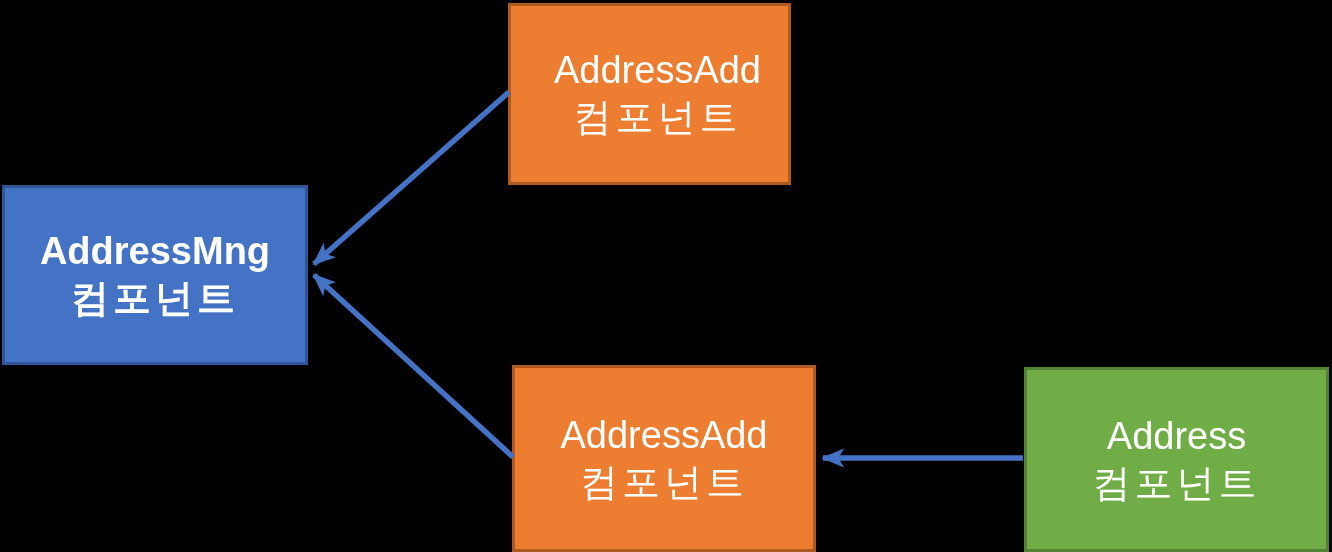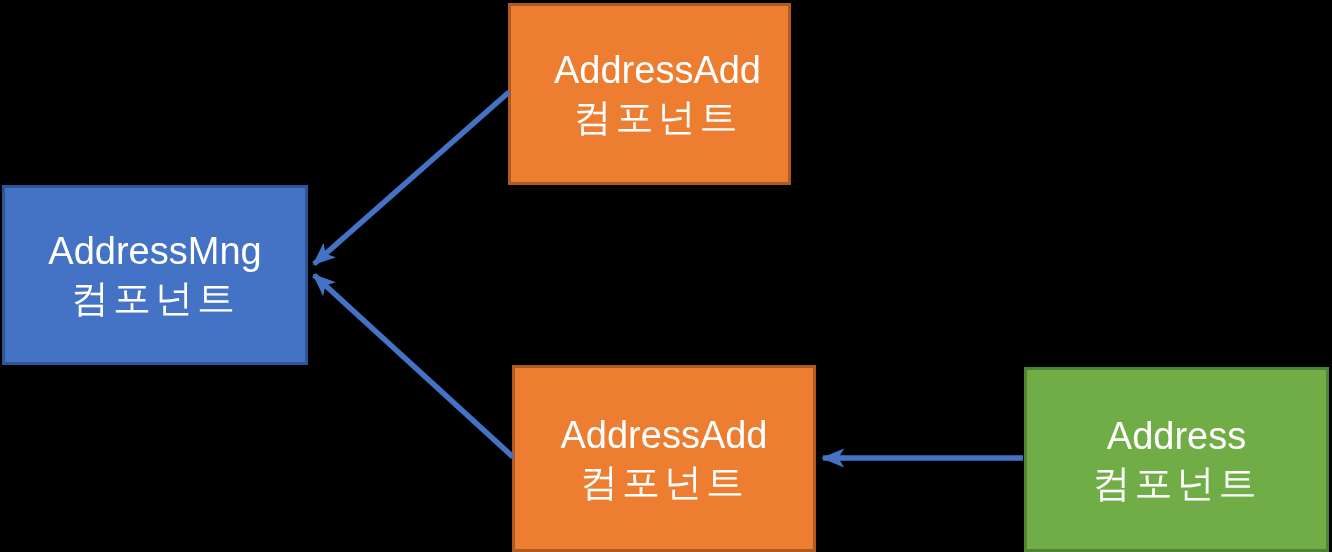--- a/index.html
+++ b/index.html
@@ -52,21 +52,21 @@
   svg.arrows line {
     stroke-width: 5.5;
     fill: none;
   }
 </style>
 </head>
 <body>
 
 <div class="canvas">
 
-  <div class="node node-mng" style="background-color: rgb(68, 114, 196); border-color: rgb(47, 85, 151);">
+  <div class="node node-mng" style="background-color: rgb(68, 114, 196); border-color: rgb(47, 85, 151); font-weight: bold;">
     <div class="title">AddressMng</div>
     <div class="subtitle">컴포넌트</div>
   </div>
 
   <div class="node node-add" style="background-color: rgb(237, 125, 49); border-color: rgb(174, 90, 33);">
     <div class="title">AddressAdd</div>
     <div class="subtitle">컴포넌트</div>
   </div>
 
   <div class="node node-list" style="background-color: rgb(237, 125, 49); border-color: rgb(174, 90, 33);">

